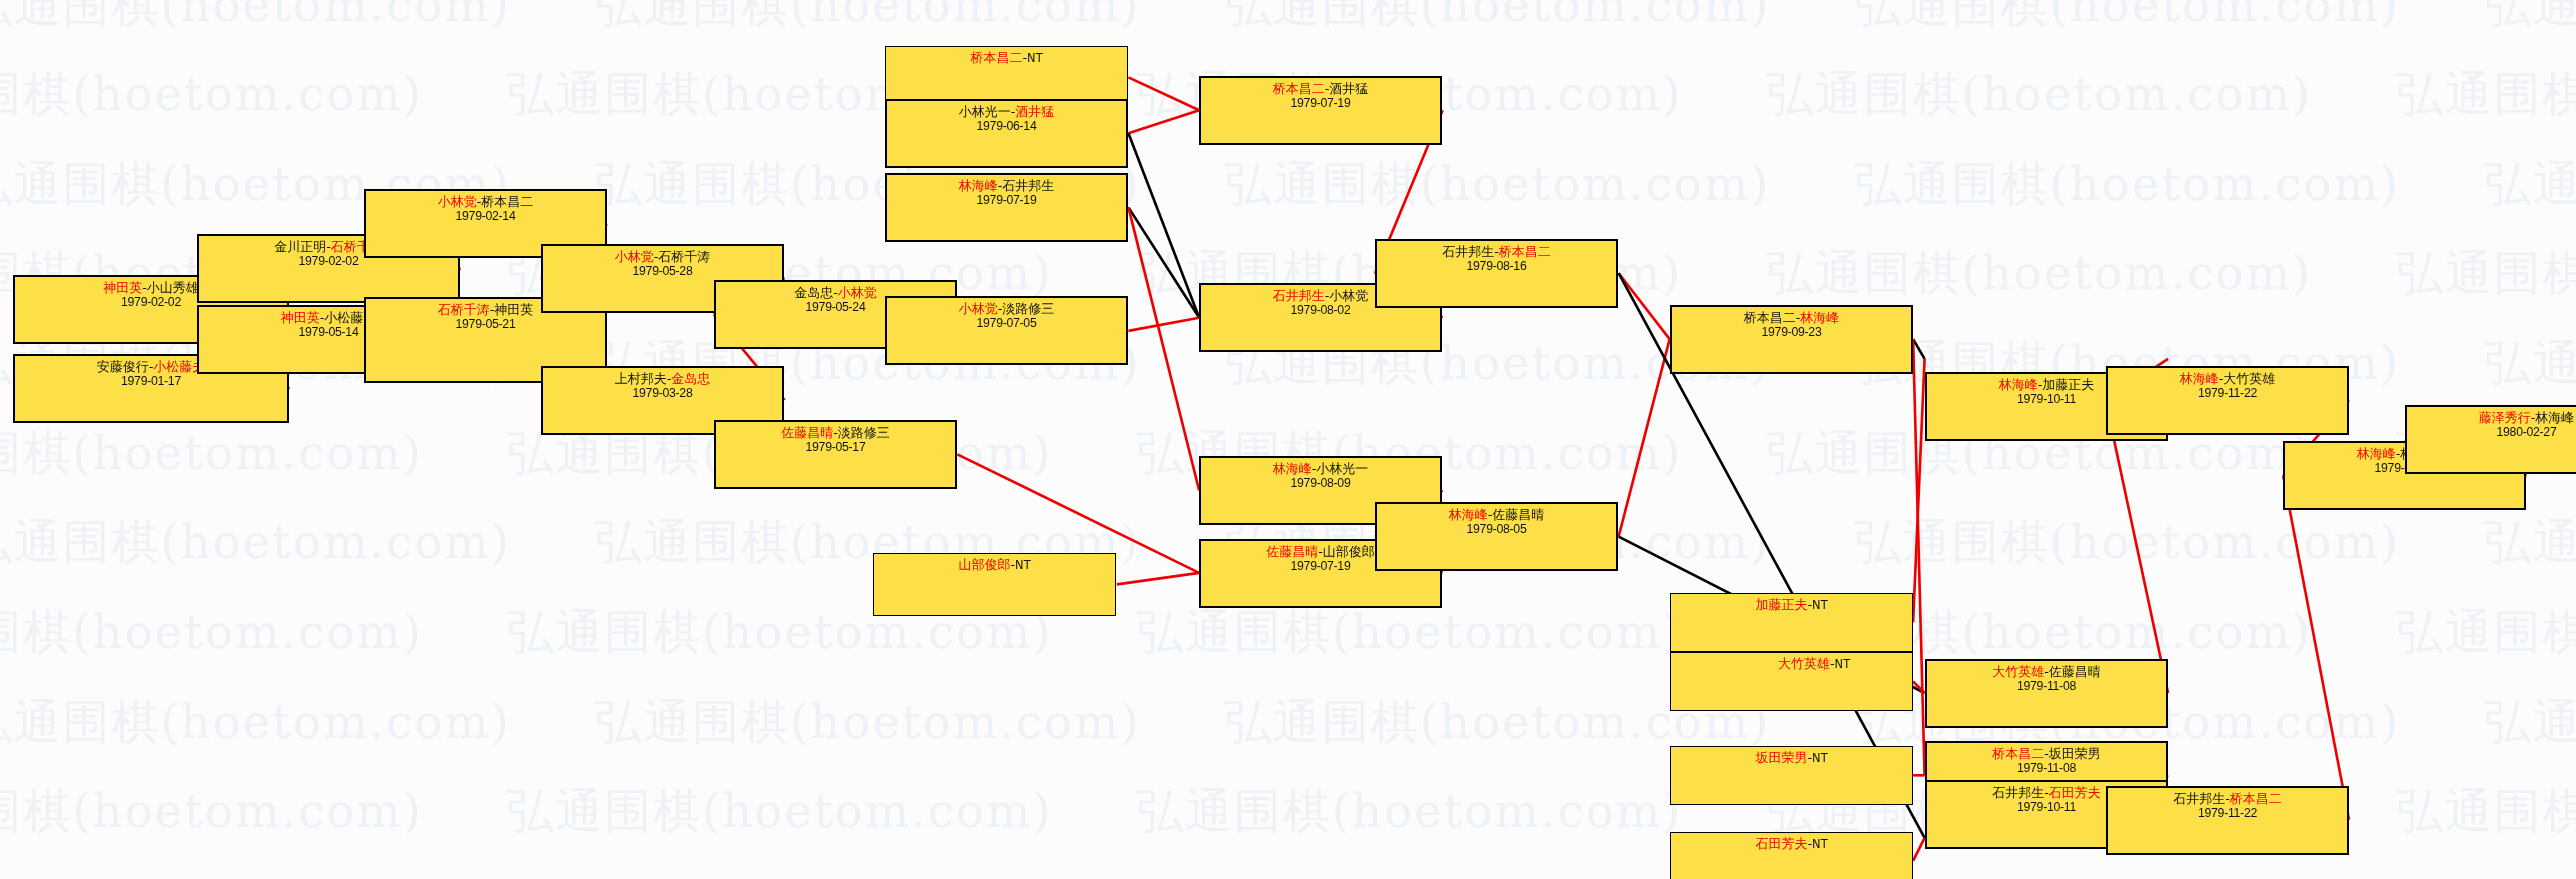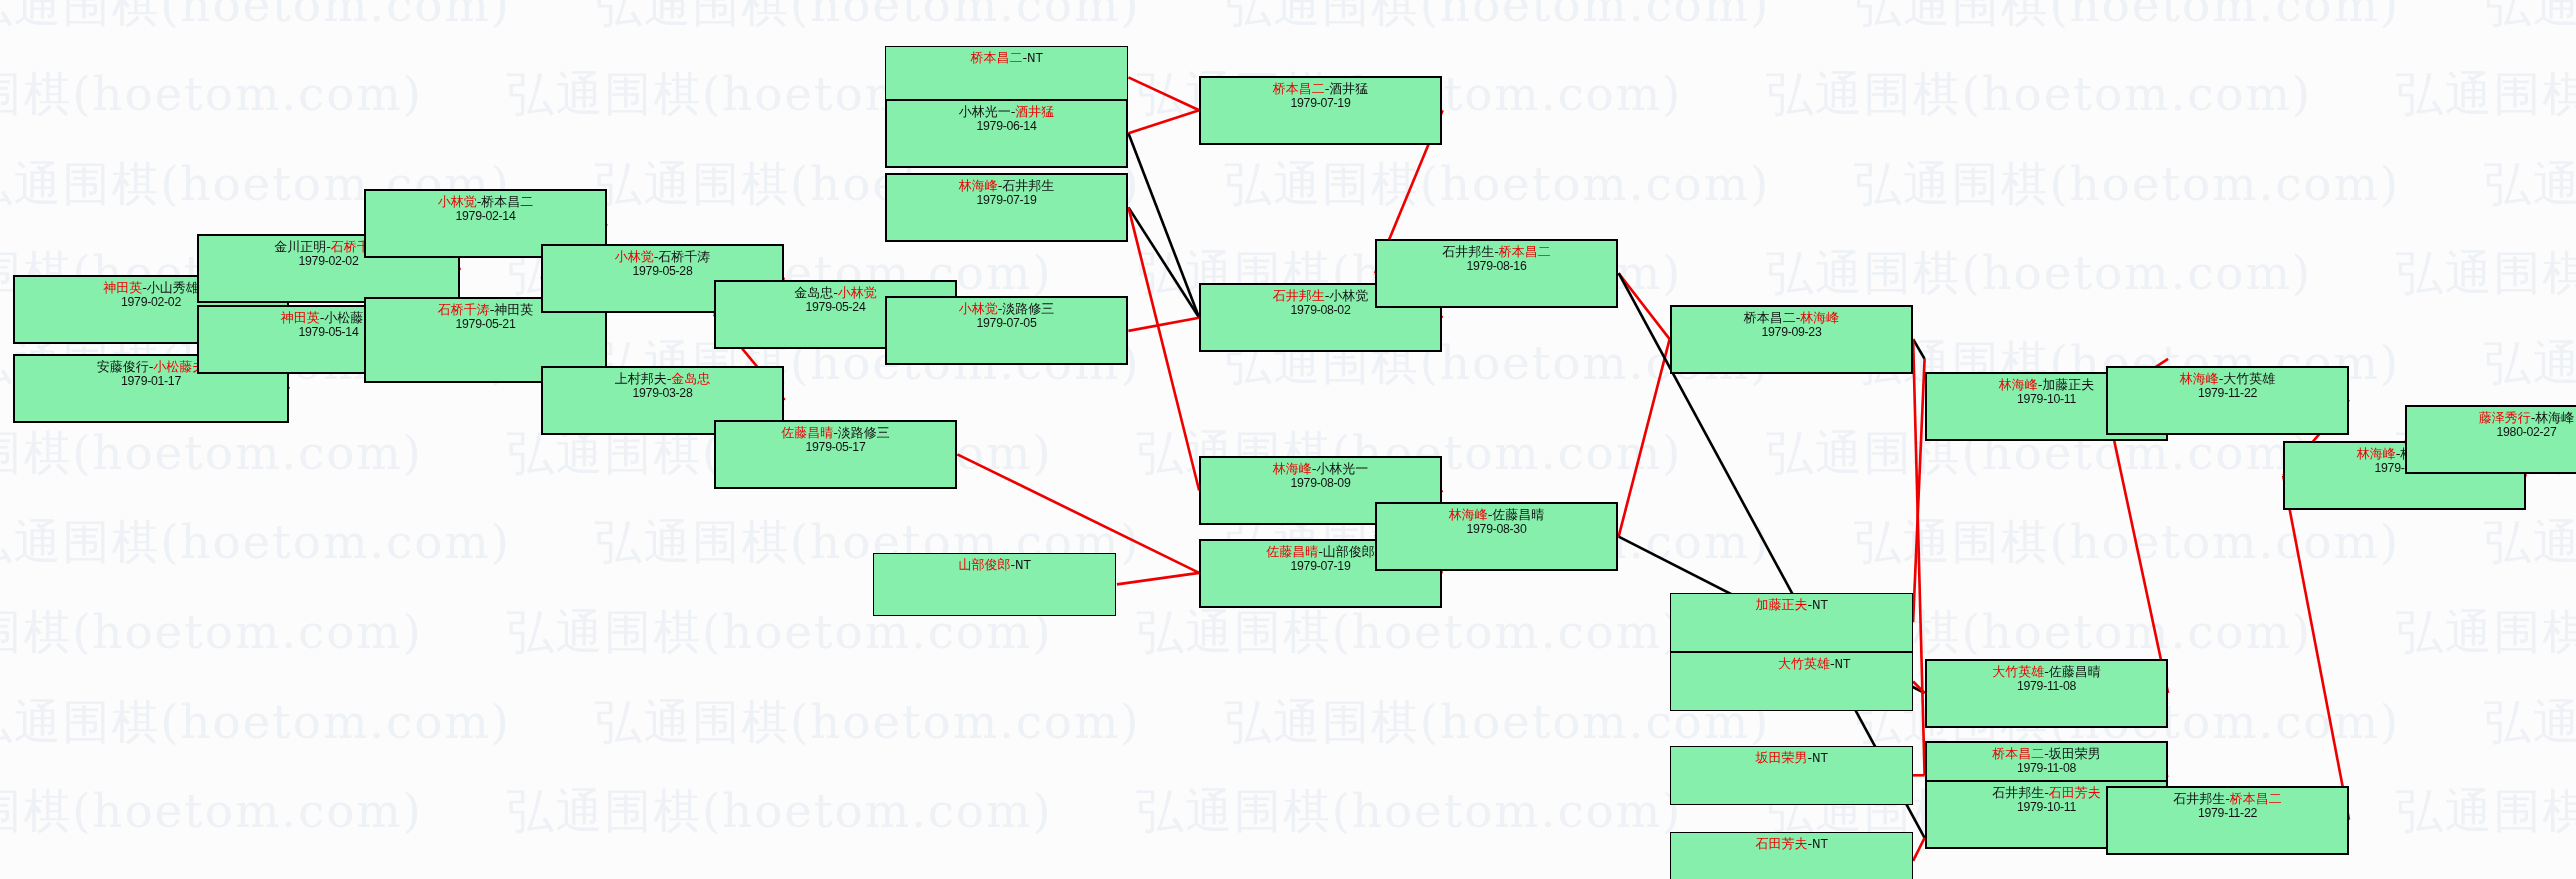--- a/index.html
+++ b/index.html
@@ -24,21 +24,21 @@
     color:#eef1f5;
     letter-spacing:1.8px;
   }
   .wm-row span{margin-right:84px;}
   
   #edges{position:absolute;left:0;top:0;width:2576px;height:879px;z-index:1;pointer-events:none;}
   
   .node{
     position:absolute;
     box-sizing:border-box;
-    background:#86efac;
+    background:#fde047;
     border:2.6px solid #000;
     z-index:2;
     text-align:center;
     padding-top:2.6px;
     line-height:1.18;
     font-size:13px;
     color:#111;
     white-space:nowrap;
     overflow:hidden;
   }
@@ -195,21 +195,21 @@
       <div class="node" id="n19" style="left: 1199px; top: 539px; width: 243px; height: 69px;">
         <span class="players"><span class="w">佐藤昌晴</span><span class="dash">-</span><span class="l">山部俊郎</span></span>
         <span class="date">1979-07-19</span>
       </div>
       <div class="node" id="n20" style="left: 1375px; top: 239px; width: 243px; height: 69px;">
         <span class="players"><span class="l">石井邦生</span><span class="dash">-</span><span class="w">桥本昌二</span></span>
         <span class="date">1979-08-16</span>
       </div>
       <div class="node" id="n21" style="left: 1375px; top: 502px; width: 243px; height: 69px;">
         <span class="players"><span class="w">林海峰</span><span class="dash">-</span><span class="l">佐藤昌晴</span></span>
-        <span class="date">1979-08-30</span>
+        <span class="date">1979-08-05</span>
       </div>
       <div class="node" id="n22" style="left: 1670px; top: 305px; width: 243px; height: 69px;">
         <span class="players"><span class="l">桥本昌二</span><span class="dash">-</span><span class="w">林海峰</span></span>
         <span class="date">1979-09-23</span>
       </div>
       <div class="node thin" id="n23" style="left: 1670px; top: 593px; width: 243px; height: 59px;">
         <span class="players"><span class="w">加藤正夫</span><span class="dash">-</span><span class="nt">NT</span></span>
       </div>
       <div class="node thin" id="n24" style="left: 1670px; top: 652px; width: 243px; height: 59px; padding-left: 45px;">
         <span class="players"><span class="w">大竹英雄</span><span class="dash">-</span><span class="nt">NT</span></span>

